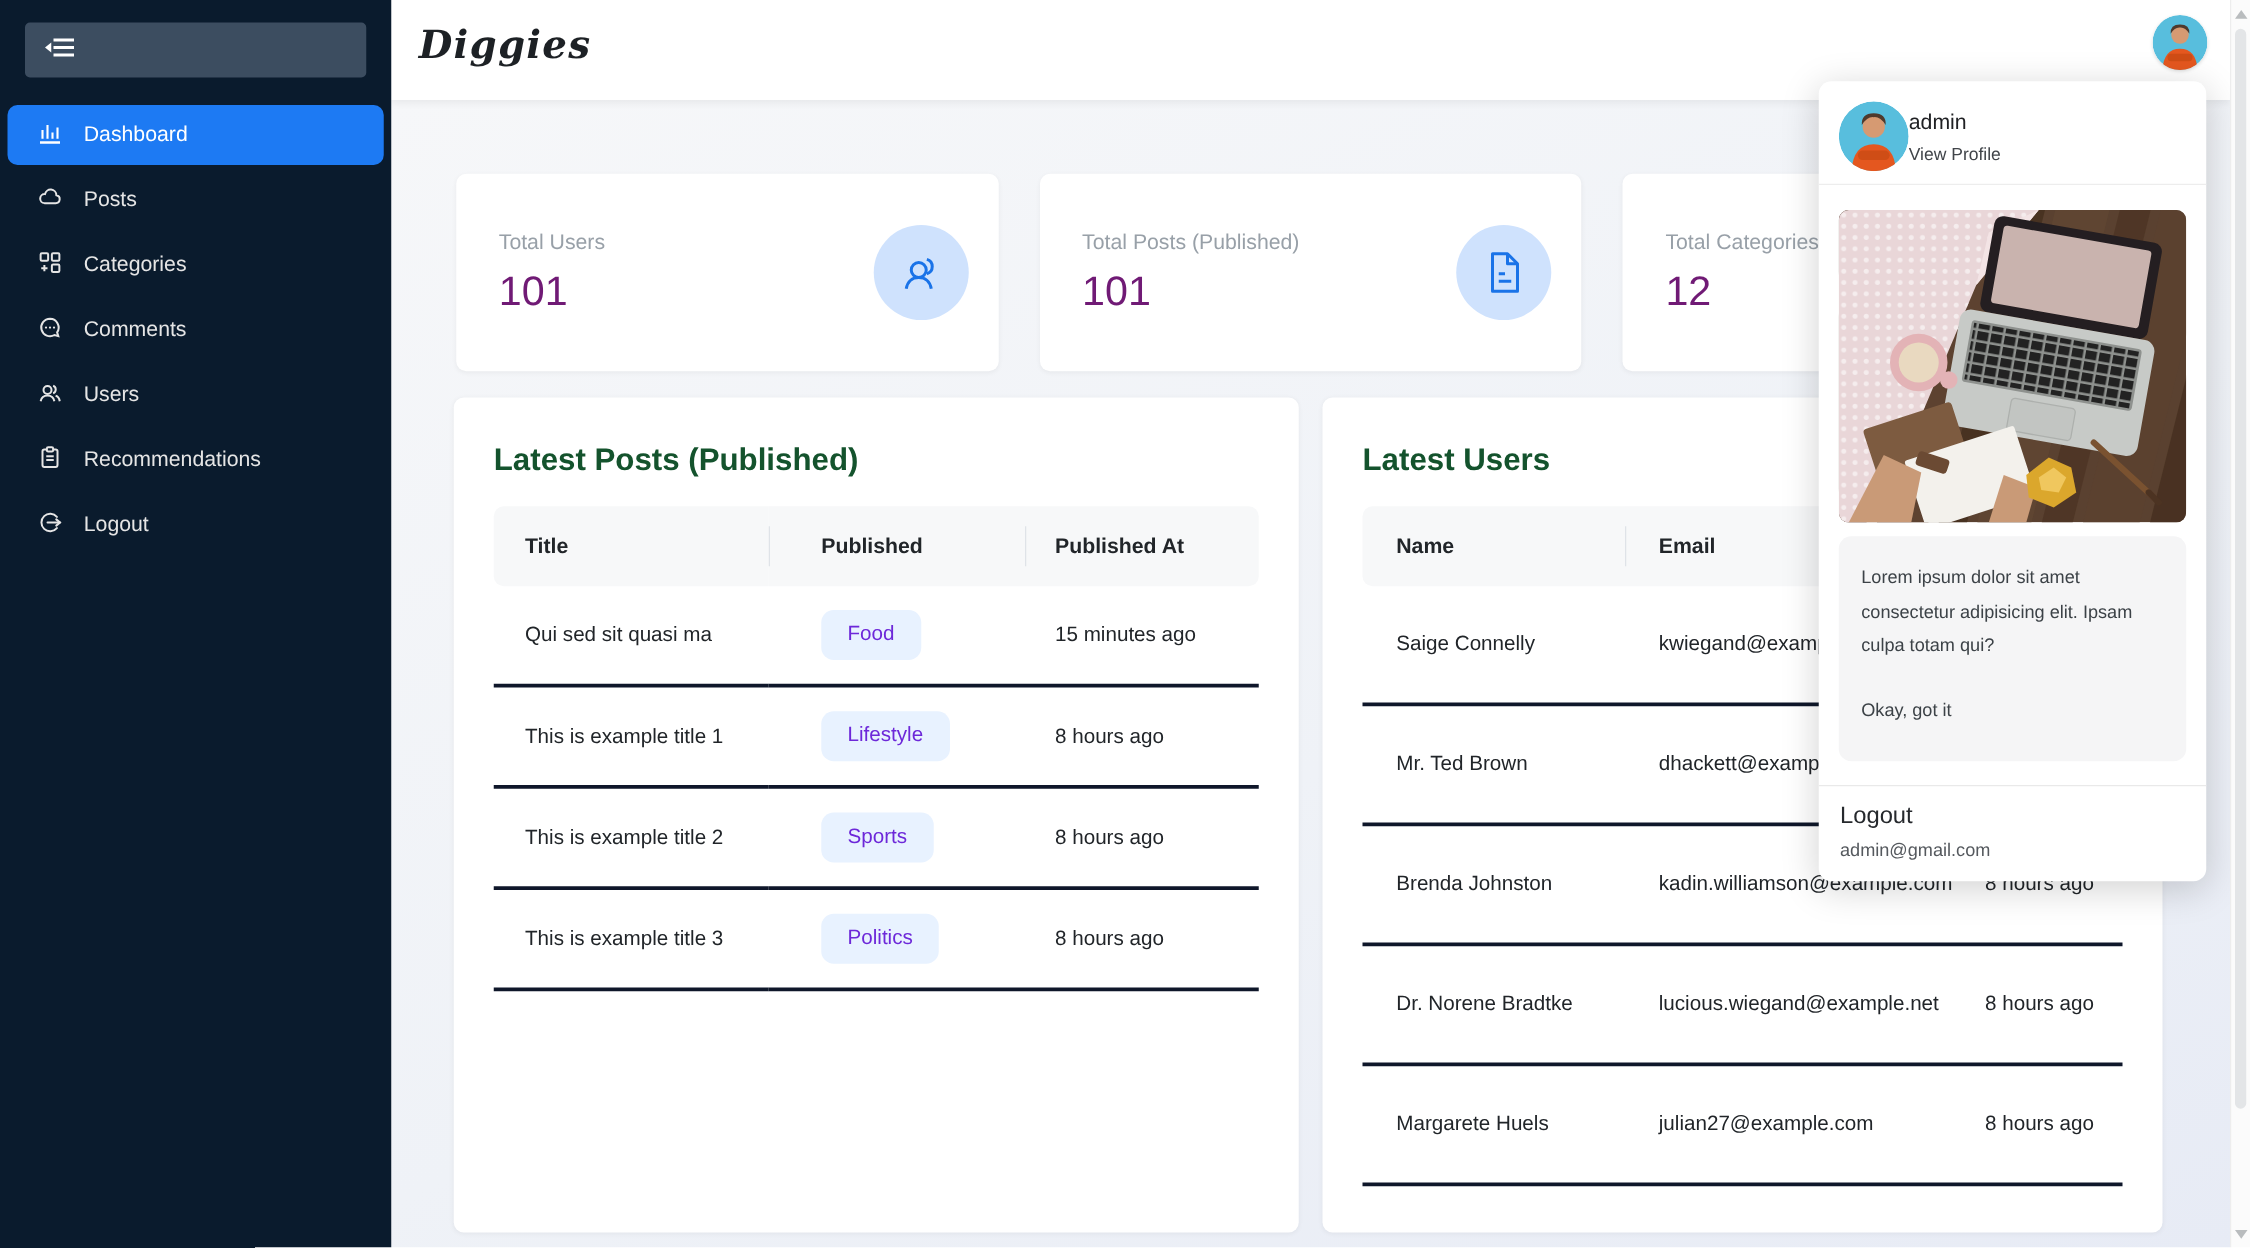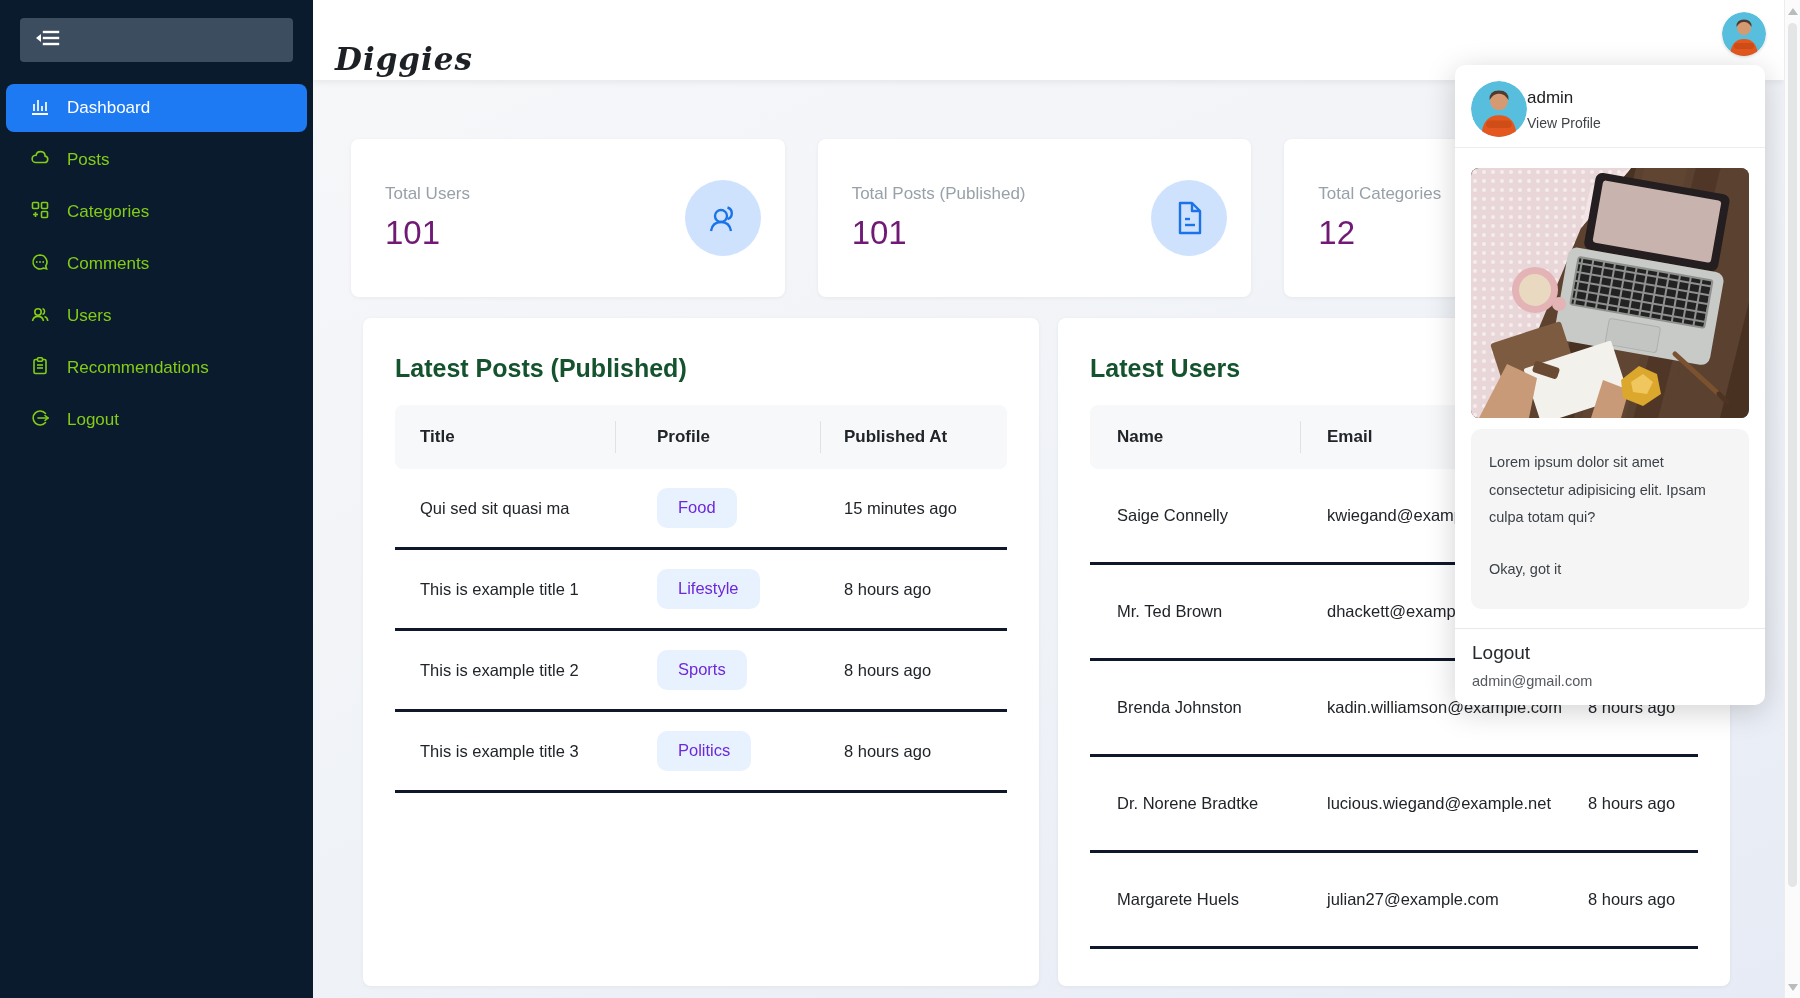--- a/index.html
+++ b/index.html
@@ -11,45 +11,45 @@
   
   .sidebar { position:absolute; left:0; top:0; width:313px; height:998px; background:#0a1b2d; z-index:10; }
   .sidebar-toggle {
     position:absolute; left:20px; top:18px; width:273px; height:44px;
     background:#3c4d60; border-radius:4px; display:flex; align-items:center;
     padding-left:14px; cursor:pointer;
   }
   .menu { position:absolute; top:80px; left:0; right:0; }
   .menu-item {
     height:48px; margin:4px 6px; display:flex; align-items:center; gap:17px;
-    padding-left:24px; color:#84cc16; font-size:17px; border-radius:8px; cursor:pointer;
+    padding-left:24px; color:#e5e5e5; font-size:17px; border-radius:8px; cursor:pointer;
   }
   .menu-item.active { background:#1d7af3; color:#fff; }
   .menu-item svg { flex:0 0 auto; }
   
   .topbar {
     position:absolute; left:313px; top:0; width:1471px; height:80px;
     background:#fff; box-shadow:0 3px 6px rgba(0,0,0,.06); z-index:5;
   }
   .logo {
     position:absolute; left:22px; top:18px;
     font-family:"DejaVu Serif", serif; font-style:italic; font-weight:bold;
-    font-size:31px; color:#1d2125; letter-spacing:1px;margin-top:23px;
+    font-size:31px; color:#1d2125; letter-spacing:1px;
   }
   .mini-avatar {
     position:absolute; left:1722px; top:12px; width:44px; height:44px;
     border-radius:50%; overflow:hidden; z-index:20; cursor:pointer;
     box-shadow:0 1px 3px rgba(0,0,0,.15);
   }
   
   .content {
     position:absolute; left:313px; top:80px; width:1471px; height:918px;
     background:linear-gradient(155deg,#f6f7f9 0%,#eff2f7 55%,#e7ebf5 100%);
   }
-  .stats { position:absolute; left:38px; top:59px; width:1367px; display:flex; gap:33px;justify-content:flex-end; }
+  .stats { position:absolute; left:52px; top:59px; width:1367px; display:flex; gap:33px; }
   .stat-card {
     flex:1; height:158px; background:#fff; border-radius:8px;
     box-shadow:0 1px 4px rgba(0,0,0,.05);
     display:flex; align-items:center; justify-content:space-between;
     padding:0 24px 0 34px;
   }
   .stat-label { font-size:17px; color:#98a0a8; }
   .stat-value { font-size:33px; color:#701a75; margin-top:10px; }
   .stat-icon {
     width:76px; height:76px; border-radius:50%; background:#cfe2fd;
@@ -280,21 +280,21 @@
   </div>
 
   <div class="panels">
 
     <div class="panel panel-posts">
       <div class="panel-title">Latest Posts (Published)</div>
       <table>
         <thead>
           <tr>
             <th>Title</th>
-            <th>Profile</th>
+            <th>Published</th>
             <th>Published At</th>
           </tr>
         </thead>
         <tbody>
           <tr>
             <td>Qui sed sit quasi ma</td>
             <td><span class="badge">Food</span></td>
             <td>15 minutes ago</td>
           </tr>
           <tr>

